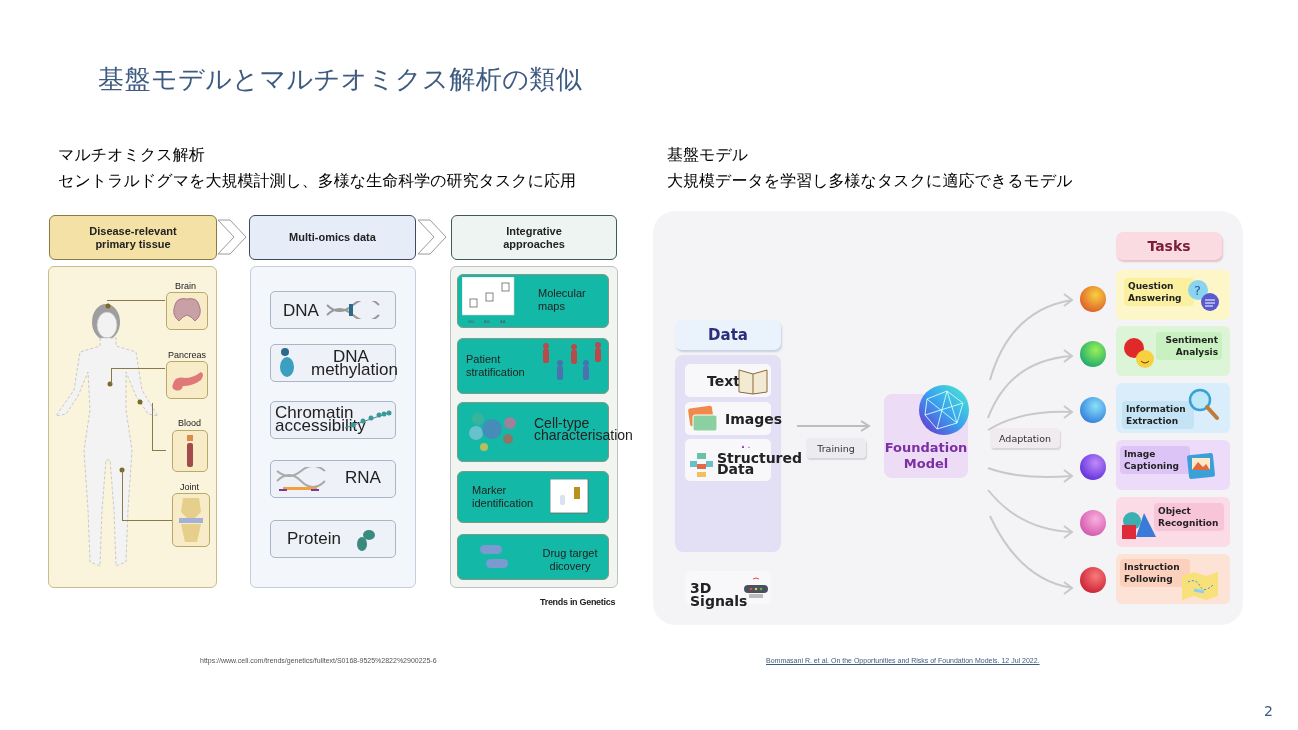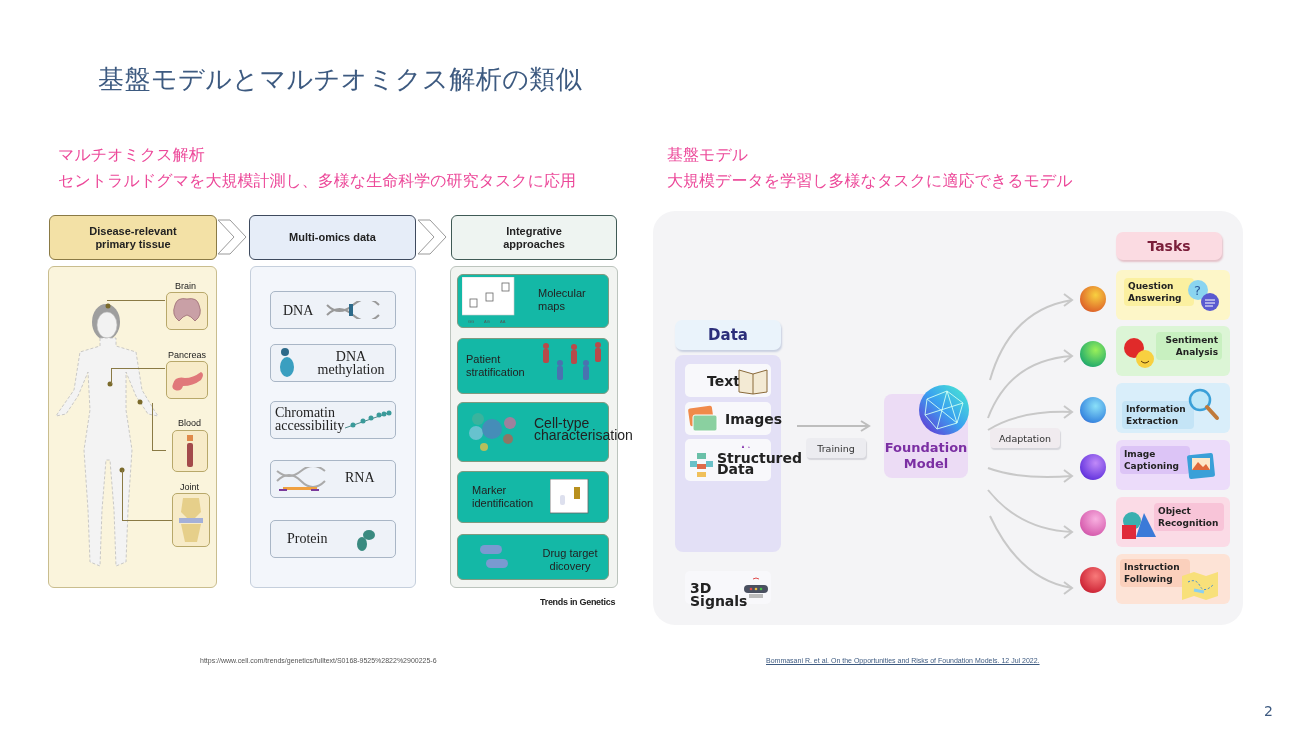--- a/index.html
+++ b/index.html
@@ -1,30 +1,30 @@
 <!DOCTYPE html>
 <html><head>
 <meta charset="utf-8">
 <style>
   html, body { margin:0; padding:0; }
   body { width:1298px; height:730px; background:#ffffff; position:relative; overflow:hidden;
          font-family:"DejaVu Sans", "Liberation Sans", sans-serif; color:#222; }
   .abs { position:absolute; }
   .title { left:98px; top:62px; font-size:26px; color:#3d5a80; letter-spacing:0.5px; white-space:nowrap; }
-  .sub { font-size:16px; color:#ec4899; white-space:nowrap; line-height:26px; }
+  .sub { font-size:16px; color:#000000; white-space:nowrap; line-height:26px; }
 
   
   .hdr { position:absolute; top:215px; height:43px; border-radius:6px; border:1.5px solid #555;
          display:flex; align-items:center; justify-content:center; text-align:center;
          font-family:"Liberation Sans", sans-serif; font-weight:bold; font-size:11px; line-height:13px; }
   .panel { position:absolute; top:266px; border-radius:6px; border:1px solid #bbb; }
   .tissue-lbl { position:absolute; font-family:"Liberation Sans", sans-serif; font-size:9px; color:#222; }
   .tissue-box { position:absolute; width:40px; height:36px; border:1px solid #b8a86a; border-radius:5px; background:#f7ebc8; }
   .omic { position:absolute; left:270px; width:124px; height:36px; border:1px solid #a9b6c6; border-radius:5px; background:#eef2f8;
-          font-family:Liberation Serif, serif; font-size:14px; }
+          font-family:Liberation Sans, sans-serif; font-size:17px; }
   .integ { position:absolute; left:457px; width:150px; height:50px; border:1px solid #7f9a80; border-radius:6px; background:#14b8a6;
            font-family:"Liberation Sans", sans-serif; font-size:11px; }
   .t { position:absolute; line-height:13px; }
 
   
   .rpanel { left:653px; top:211px; width:590px; height:414px; background:#f4f4f6; border-radius:22px; }
   .data-hdr { left:675px; top:320px; width:106px; height:30px; background:#eaf3fb; border-radius:7px; box-shadow:1px 2px 2px #c8cfe0;
               font-family:"DejaVu Sans", sans-serif; font-weight:bold; font-size:15px; color:#2b2e7a; display:flex; align-items:center; justify-content:center; }
   .data-panel { left:675px; top:355px; width:106px; height:197px; background:#e3e0f6; border-radius:8px; }
   .ditem { position:absolute; left:685px; width:86px; height:33px; background:#f8f8fb; border-radius:5px;

